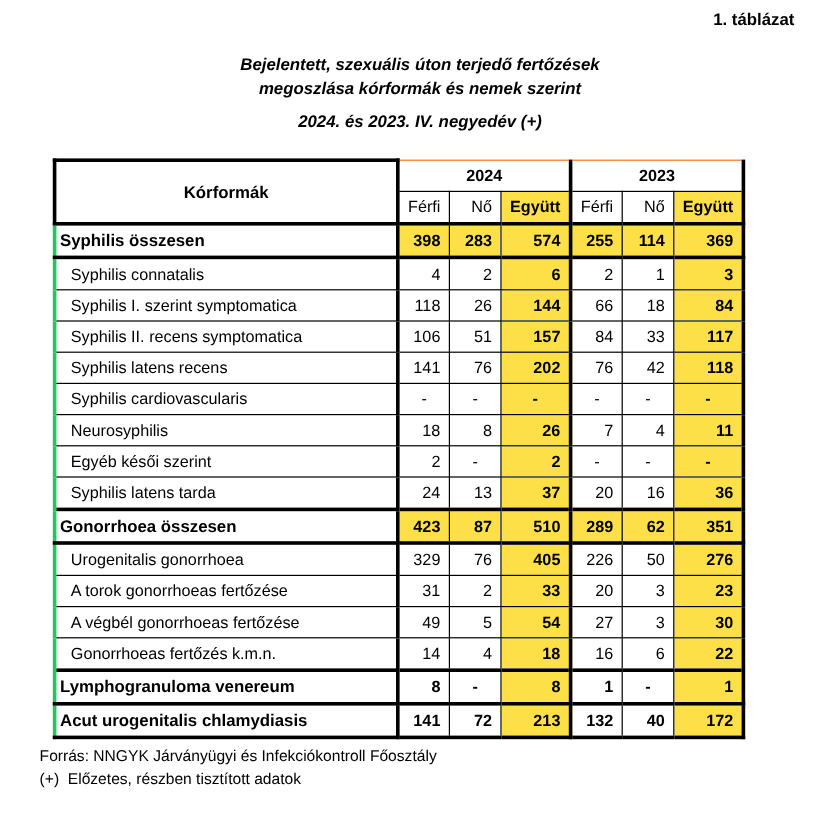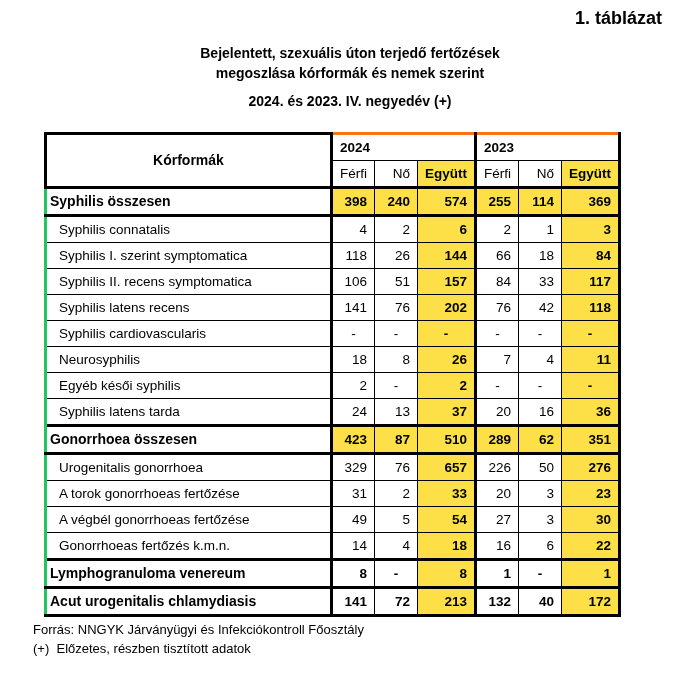--- a/index.html
+++ b/index.html
@@ -1,28 +1,28 @@
 <!DOCTYPE html>
 <html><head>
 <meta charset="utf-8">
 <style>
   html, body { margin:0; padding:0; background:#ffffff; }
   body { width:700px; height:680px; position:relative; font-family:"Liberation Sans", sans-serif; color:#000; overflow:hidden; }
-  .table-no { position:absolute; right:38px; top:8px; font-size:18px; font-weight:bold; }
-  .title { position:absolute; left:0; width:700px; text-align:center; font-weight:bold; font-size:14px; }
+  .table-no { position:absolute; right:38px; top:8px; font-size:14px; font-weight:bold; }
+  .title { position:absolute; left:0; width:700px; text-align:center; font-weight:bold; font-size:14px;font-style:italic; }
   .t1 { top:45px; }
   .t2 { top:65px; }
   .t3 { top:93px; }
   table { position:absolute; left:28px; top:132px; border-collapse:collapse; table-layout:fixed;margin-left:16px; }
   td, th { border:1px solid #000; font-size:13.5px; height:25px; padding:0 7px; line-height:25px; overflow:hidden; white-space:nowrap; }
   th { font-weight:normal; }
   .col-label { width:286px; }
   .col-num { width:43px; }
   .hdr-label { font-weight:bold; font-size:14px; text-align:center; border:3px solid #000; }
-  .hdr-year { font-weight:bold; text-align:left; border-top:3px solid #f97316; border-left:3px solid #000; border-right:3px solid #000; height:24px; }
+  .hdr-year { font-weight:bold; text-align:center; border-top:1px solid #f97316; border-left:3px solid #000; border-right:3px solid #000; height:24px; }
   .hdr-sub { text-align:right; border-bottom:3px solid #000; }
   .hdr-sub.left { border-left:3px solid #000; }
   .hdr-sub.right { border-right:3px solid #000; }
   .shade { background:#fde047; }
   .bold { font-weight:bold; }
   .lbl { text-align:left; border-left:3px solid #22c55e; border-right:3px solid #000; }
   .lbl.sub { padding-left:12px; }
   .lbl.total { padding-left:3px; font-weight:bold; font-size:14px; }
   .num { text-align:right; }
   .num.c { text-align:center; }
@@ -62,21 +62,21 @@
       <th class="hdr-sub right shade bold">Együtt</th>
       <th class="hdr-sub left">Férfi</th>
       <th class="hdr-sub">Nő</th>
       <th class="hdr-sub right shade bold">Együtt</th>
     </tr>
   </thead>
   <tbody id="tbody">
       <tr class="group">
         <td class="lbl total">Syphilis összesen</td>
         <td class="num yl shade bold">398</td>
-        <td class="num shade bold">240</td>
+        <td class="num shade bold">283</td>
         <td class="num yr shade bold shade bold">574</td>
         <td class="num yl shade bold">255</td>
         <td class="num shade bold">114</td>
         <td class="num yr shade bold shade bold">369</td>
       </tr>
       <tr>
         <td class="lbl sub">Syphilis connatalis</td>
         <td class="num yl">4</td>
         <td class="num">2</td>
         <td class="num yr shade bold">6</td>
@@ -123,21 +123,21 @@
       <tr>
         <td class="lbl sub">Neurosyphilis</td>
         <td class="num yl">18</td>
         <td class="num">8</td>
         <td class="num yr shade bold">26</td>
         <td class="num yl">7</td>
         <td class="num">4</td>
         <td class="num yr shade bold">11</td>
       </tr>
       <tr>
-        <td class="lbl sub">Egyéb késői syphilis</td>
+        <td class="lbl sub">Egyéb késői szerint</td>
         <td class="num yl">2</td>
         <td class="num c">-</td>
         <td class="num yr shade bold">2</td>
         <td class="num c yl">-</td>
         <td class="num c">-</td>
         <td class="num c yr shade bold">-</td>
       </tr>
       <tr>
         <td class="lbl sub">Syphilis latens tarda</td>
         <td class="num yl">24</td>
@@ -153,21 +153,21 @@
         <td class="num shade bold">87</td>
         <td class="num yr shade bold shade bold">510</td>
         <td class="num yl shade bold">289</td>
         <td class="num shade bold">62</td>
         <td class="num yr shade bold shade bold">351</td>
       </tr>
       <tr>
         <td class="lbl sub">Urogenitalis gonorrhoea</td>
         <td class="num yl">329</td>
         <td class="num">76</td>
-        <td class="num yr shade bold">657</td>
+        <td class="num yr shade bold">405</td>
         <td class="num yl">226</td>
         <td class="num">50</td>
         <td class="num yr shade bold">276</td>
       </tr>
       <tr>
         <td class="lbl sub">A torok gonorrhoeas fertőzése</td>
         <td class="num yl">31</td>
         <td class="num">2</td>
         <td class="num yr shade bold">33</td>
         <td class="num yl">20</td>

